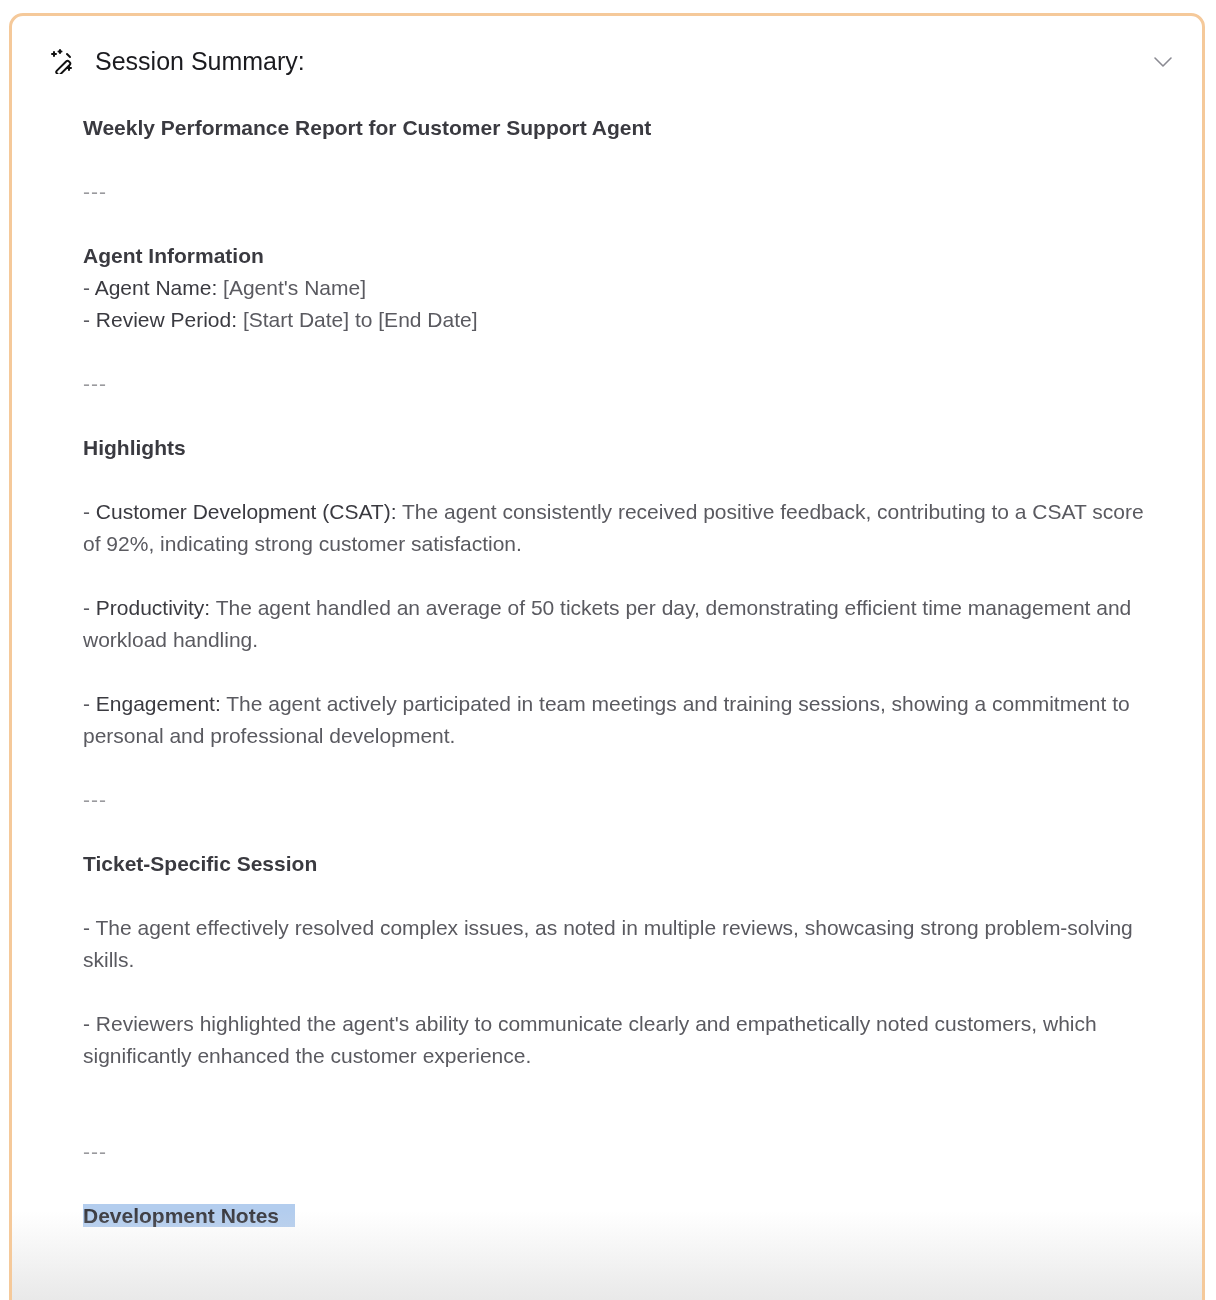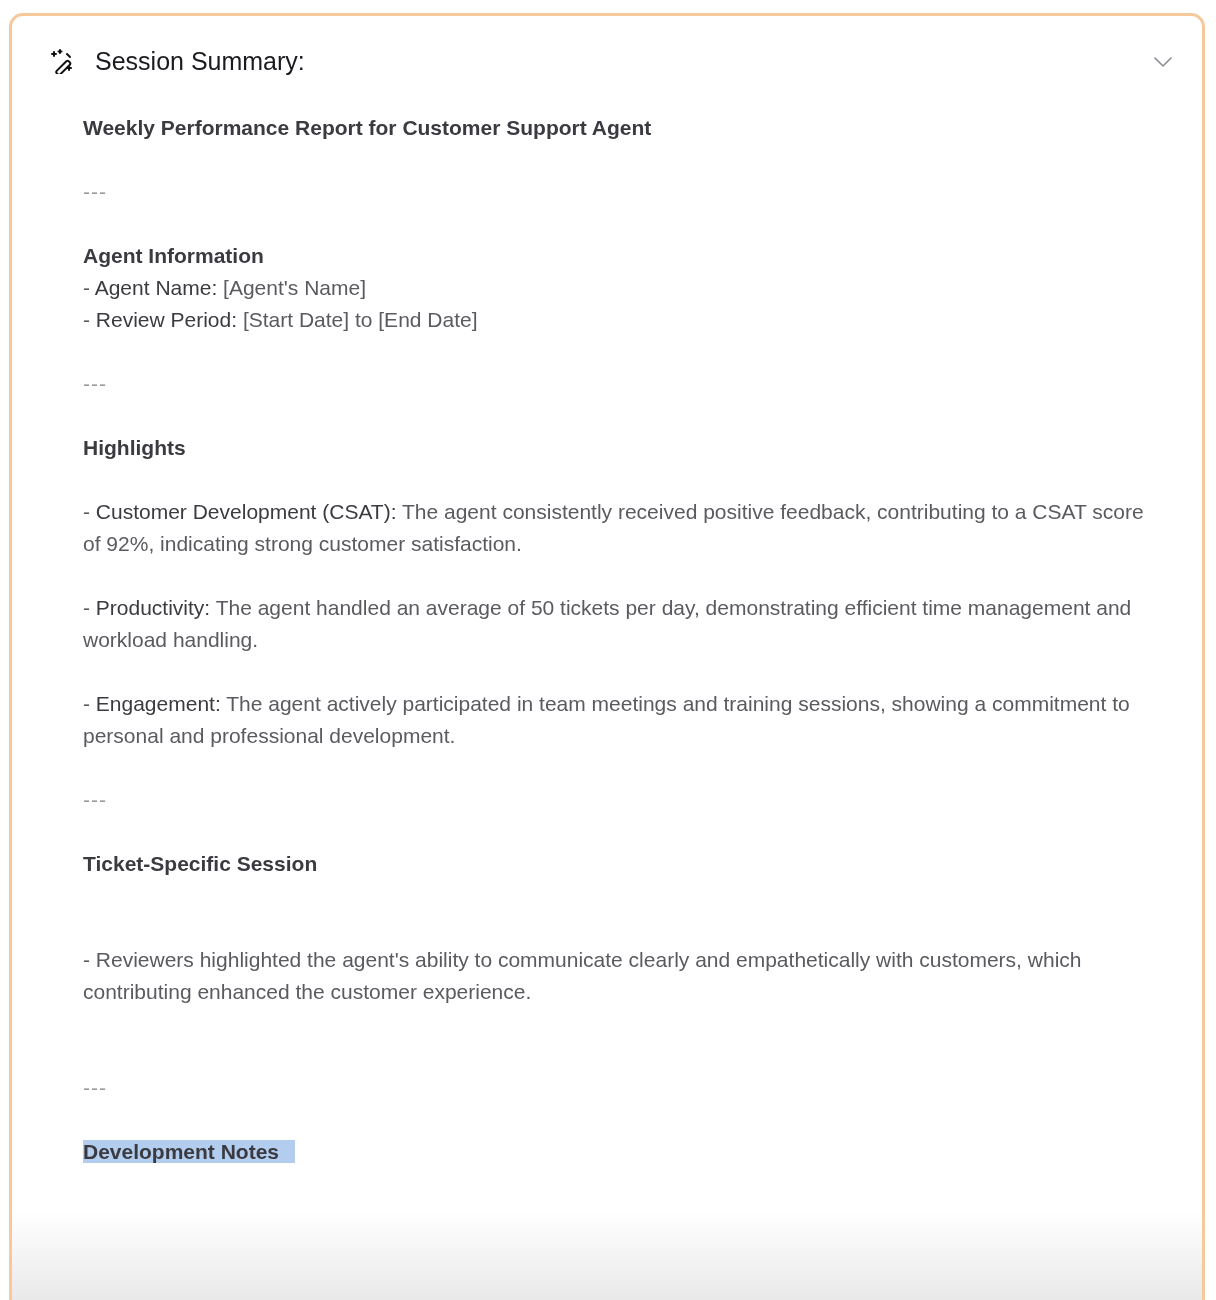--- a/index.html
+++ b/index.html
@@ -139,22 +139,23 @@
     <div class="blank"></div>
     <p><span>- </span><span class="label">Productivity:</span><span> The agent handled an average of 50 tickets per day, demonstrating efficient time management and workload handling.</span></p>
     <div class="blank"></div>
     <p><span>- </span><span class="label">Engagement:</span><span> The agent actively participated in team meetings and training sessions, showing a commitment to personal and professional development.</span></p>
     <div class="blank"></div>
     <p class="sep">---</p>
     <div class="blank"></div>
 
     <p class="heading">Ticket-Specific Session</p>
     <div class="blank"></div>
+    <p>- The agent effectively resolved complex issues, as noted in multiple reviews, showcasing strong problem-solving skills.</p>
     <div class="blank"></div>
-    <p>- Reviewers highlighted the agent's ability to communicate clearly and empathetically with customers, which contributing enhanced the customer experience.</p>
+    <p>- Reviewers highlighted the agent's ability to communicate clearly and empathetically noted customers, which significantly enhanced the customer experience.</p>
     <div class="blank"></div>
     <div class="blank"></div>
     <p class="sep">---</p>
     <div class="blank"></div>
 
     <p class="heading"><span class="highlighted">Development Notes</span></p>
   </div>
 
   <div class="fade"></div>
 </div>

